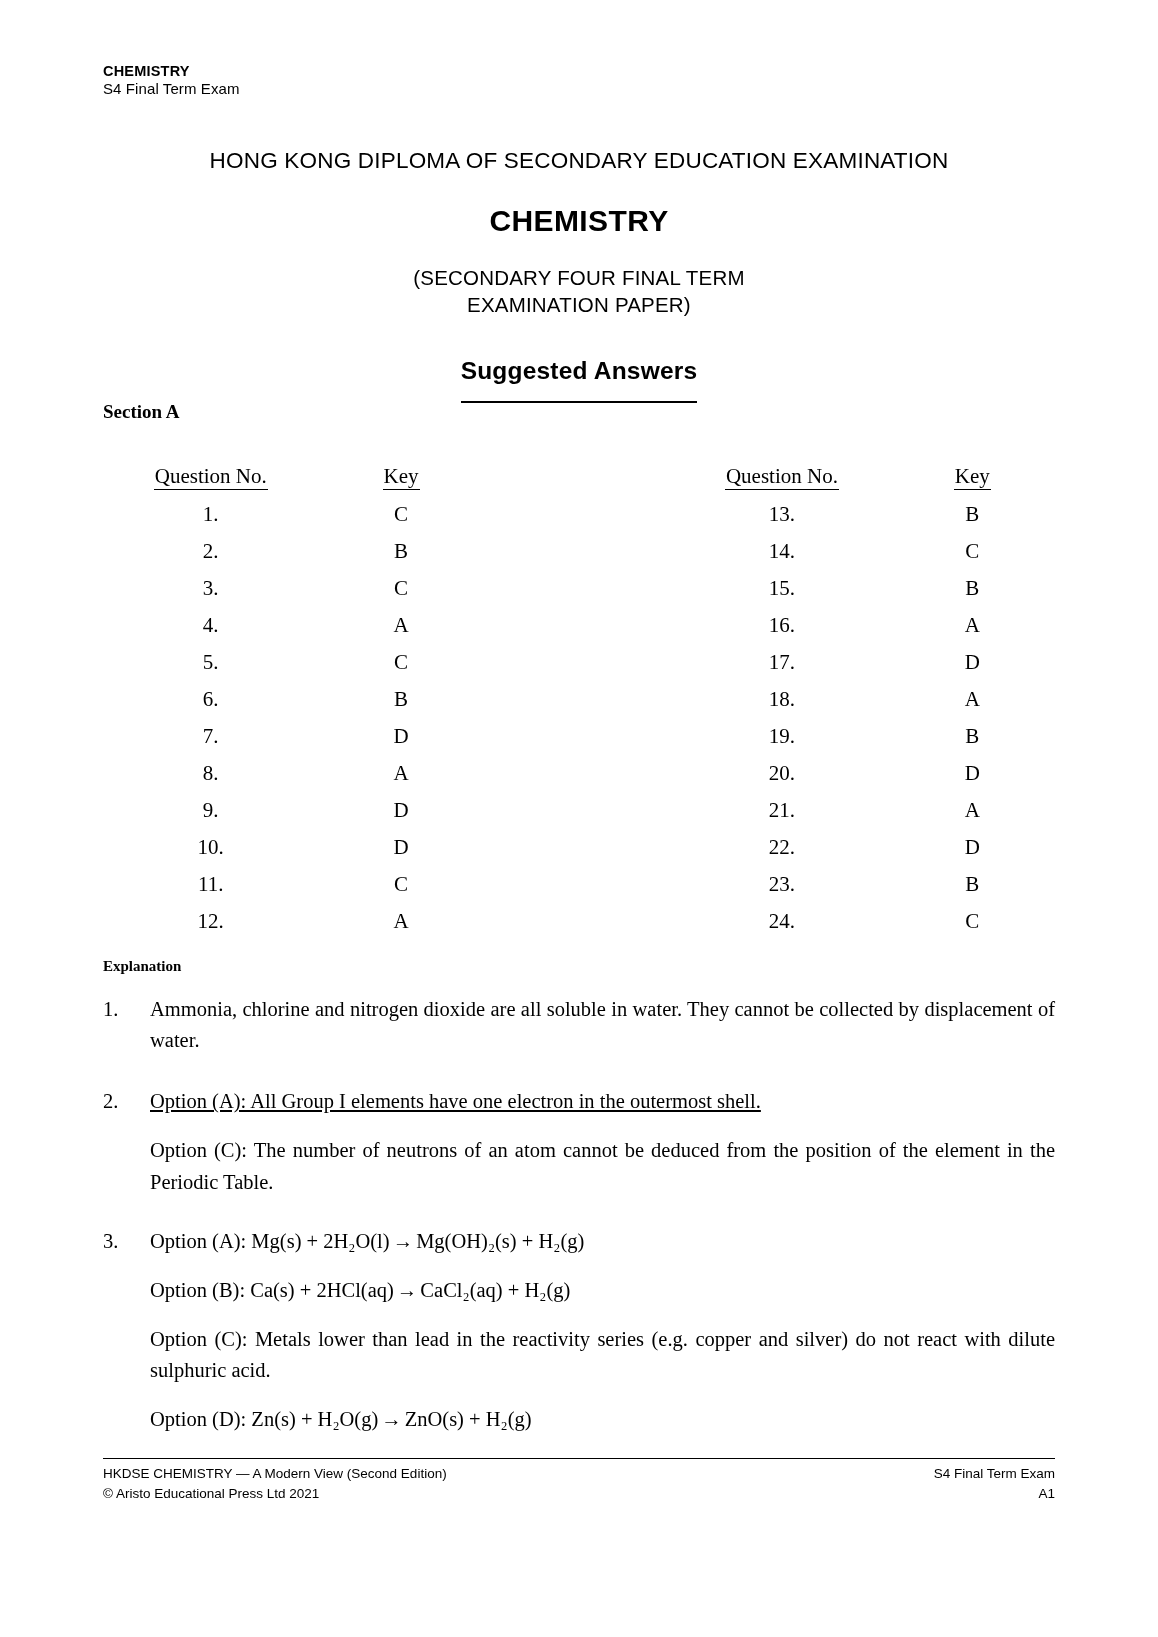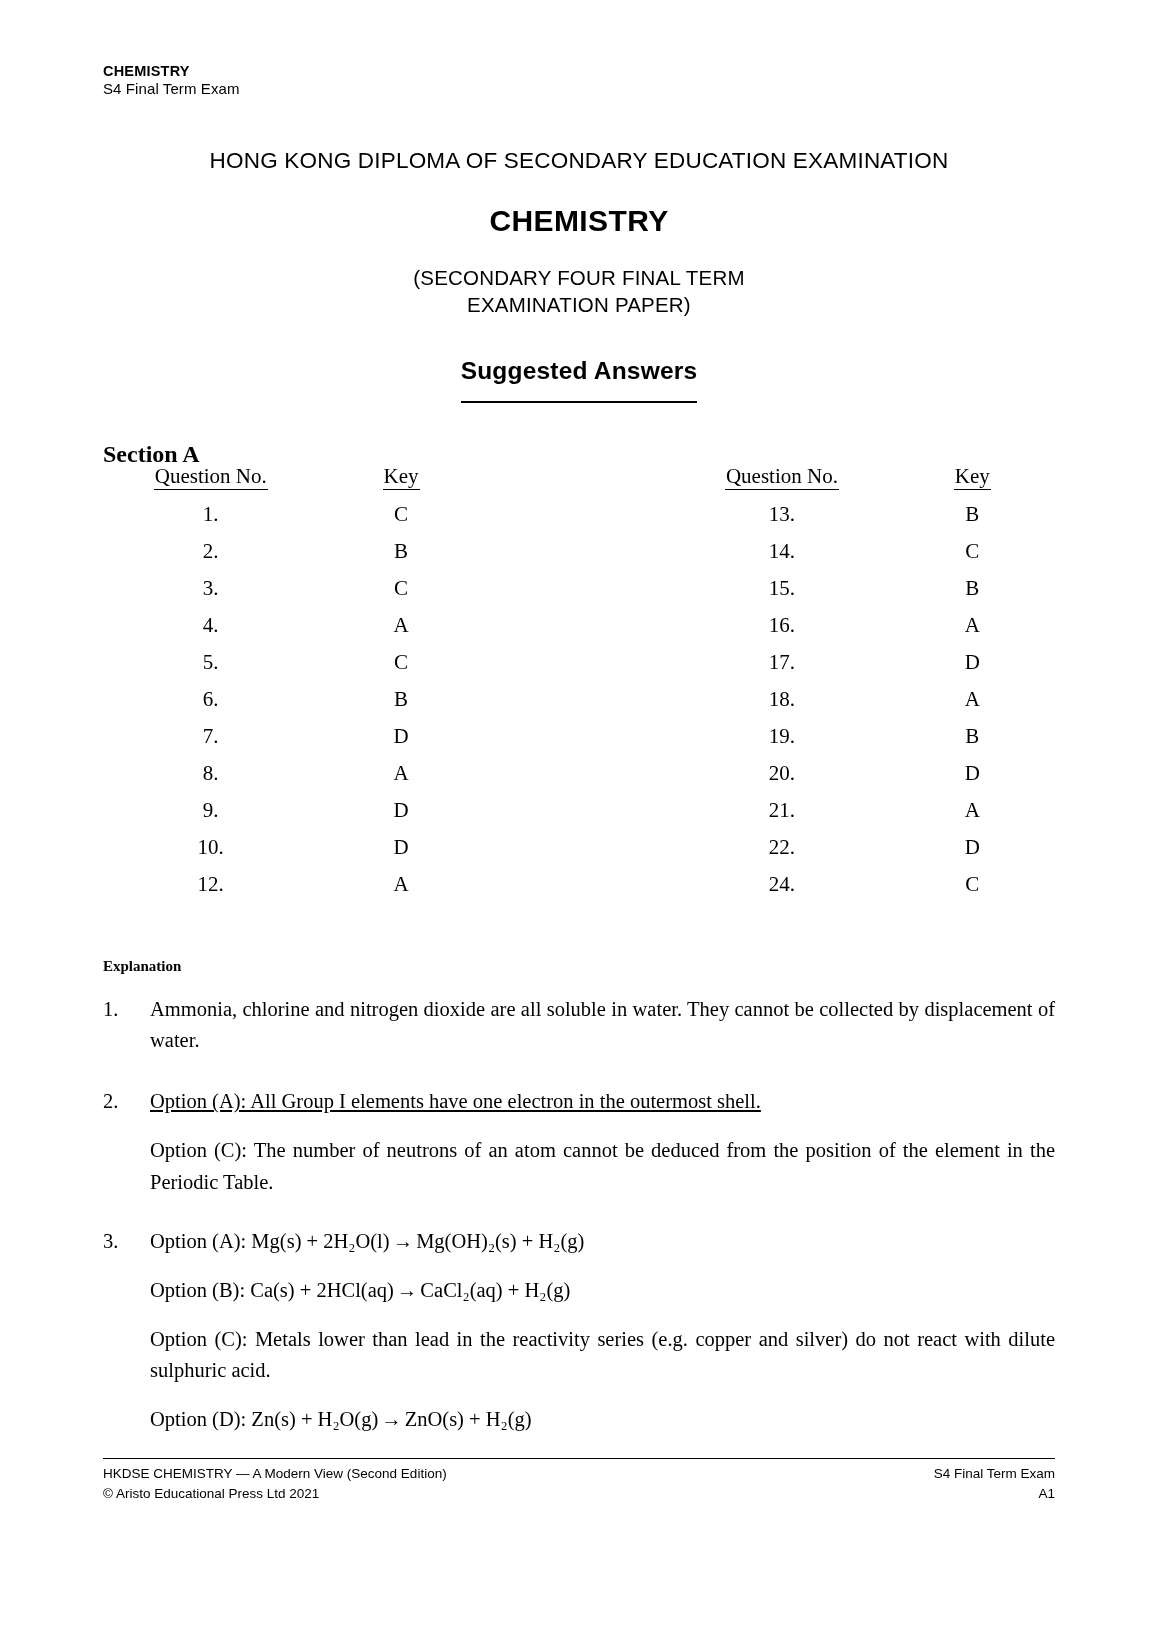--- a/index.html
+++ b/index.html
@@ -79,23 +79,22 @@
     border-bottom: 2.5px solid #000;
     padding-bottom: 16px;
     letter-spacing: 0.2px;
   }
 
   
   .section-heading {
     position: absolute;
     left: 103px;
     top: 401px;
-    font-size: 24px;
-    font-weight: bold;
-    margin-top: 40px;
+    font-size: 19px;
+    font-weight: bold;
   }
 
   
   .answer-table {
     position: absolute;
     left: 103px;
     top: 456px;
     width: 952px;
   }
   .ans-grid {
@@ -288,20 +287,27 @@
             <td class="col-k">A</td>
           </tr>
           <tr>
             <td class="col-q">10.</td>
             <td class="col-k">D</td>
             <td class="col-gap"></td>
             <td class="col-q">22.</td>
             <td class="col-k">D</td>
           </tr>
           <tr>
+            <td class="col-q">11.</td>
+            <td class="col-k">C</td>
+            <td class="col-gap"></td>
+            <td class="col-q">23.</td>
+            <td class="col-k">B</td>
+          </tr>
+          <tr>
             <td class="col-q">12.</td>
             <td class="col-k">A</td>
             <td class="col-gap"></td>
             <td class="col-q">24.</td>
             <td class="col-k">C</td>
           </tr>
         </tbody>
     </table>
   </div>
 

